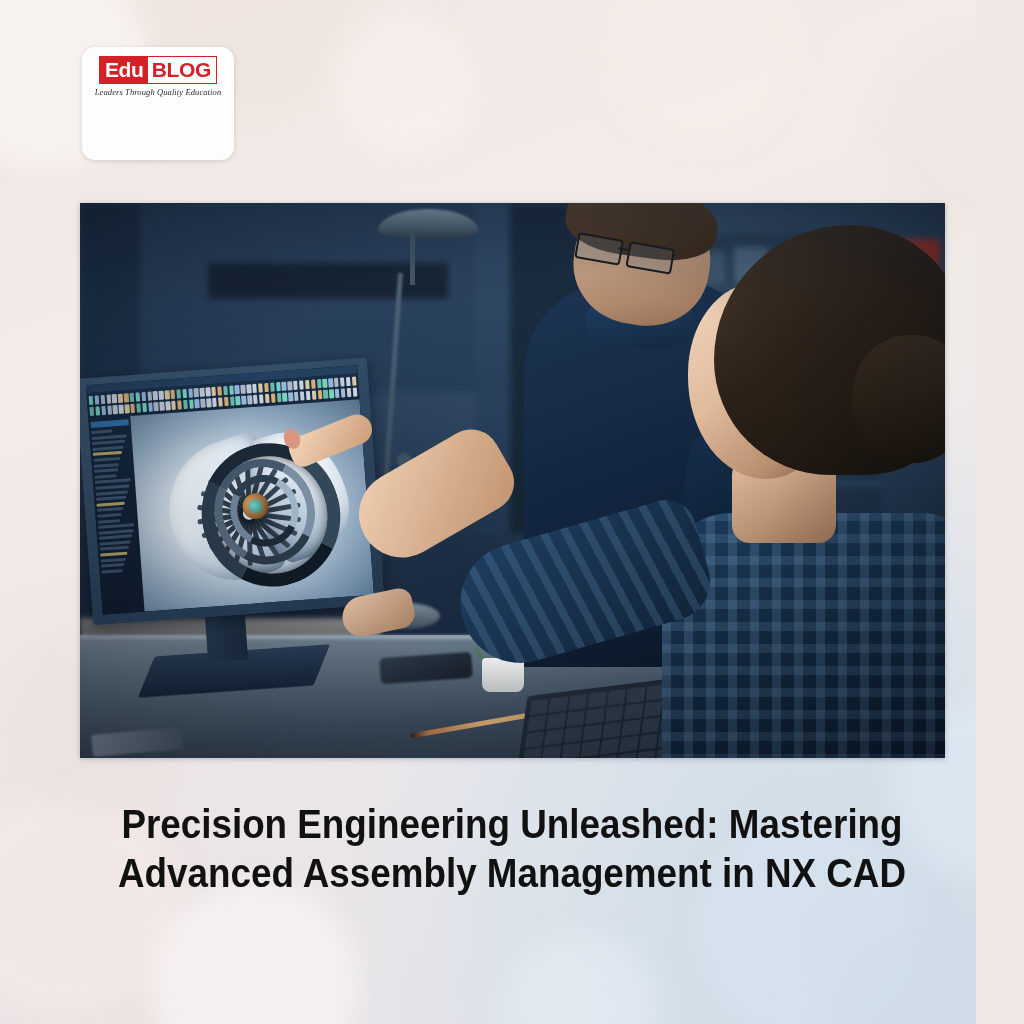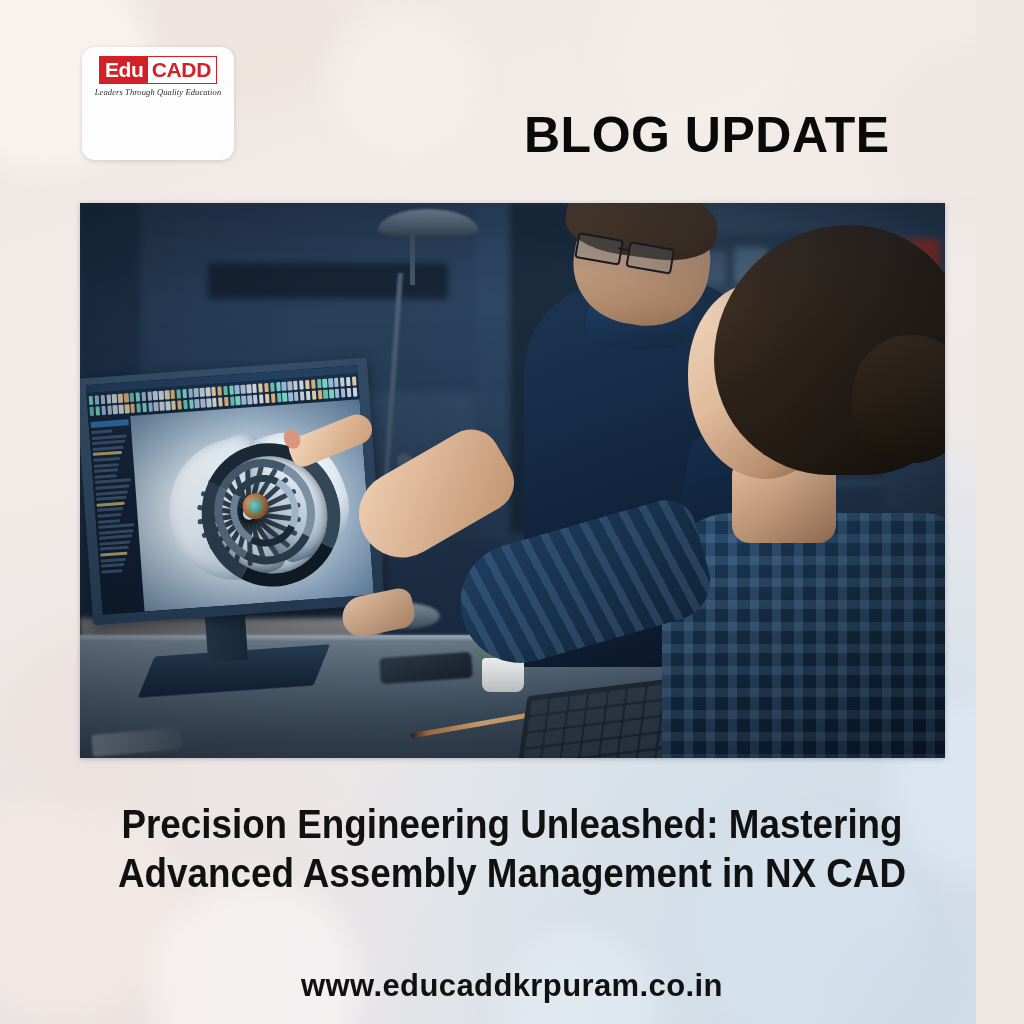--- a/index.html
+++ b/index.html
@@ -440,26 +440,25 @@
   <div class="bokeh" style="left:150px;top:880px;width:210px;height:210px;background:rgba(252,249,248,.6);"></div>
   <div class="bokeh" style="left:10px;top:640px;width:170px;height:170px;background:rgba(235,224,220,.55);"></div>
   <div class="bokeh" style="left:700px;top:820px;width:220px;height:220px;background:rgba(215,228,240,.6);"></div>
   <div class="bokeh" style="left:890px;top:700px;width:180px;height:180px;background:rgba(224,235,245,.55);"></div>
   <div class="bokeh" style="left:500px;top:930px;width:160px;height:160px;background:rgba(232,240,247,.5);"></div>
   <div class="bokeh" style="left:830px;top:930px;width:190px;height:190px;background:rgba(206,221,234,.55);"></div>
 
   <div id="logo-card">
     <div id="educadd-wordmark">
       <span class="edu">Edu</span>
-      <span class="cadd">CADD</span>
+      <span class="cadd">BLOG</span>
     </div>
     <div id="educadd-tagline">Leaders Through Quality Education</div>
   </div>
 
-  <div id="blog-update">BLOG UPDATE</div>
 
   <div id="photo-frame">
     <div id="photo">
 
       <div class="room-bg"></div>
       <div class="wall-panel bg-blur"></div>
       <div class="wall-vert-1 bg-blur"></div>
       <div class="wall-dark-band bg-blur"></div>
       <div class="wall-vert-2 bg-blur"></div>
       <div class="door-frame bg-blur"></div>
@@ -778,15 +777,14 @@
         <div class="woman-hair"></div>
         <div class="woman-bun"></div>
       </div>
 
       <div class="photo-vignette"></div>
     </div>
   </div>
 
   <div id="article-title">Precision Engineering Unleashed: Mastering Advanced Assembly Management in NX CAD</div>
 
-  <div id="site-url">www.educaddkrpuram.co.in</div>
 
 </div>
 
 </body></html>

